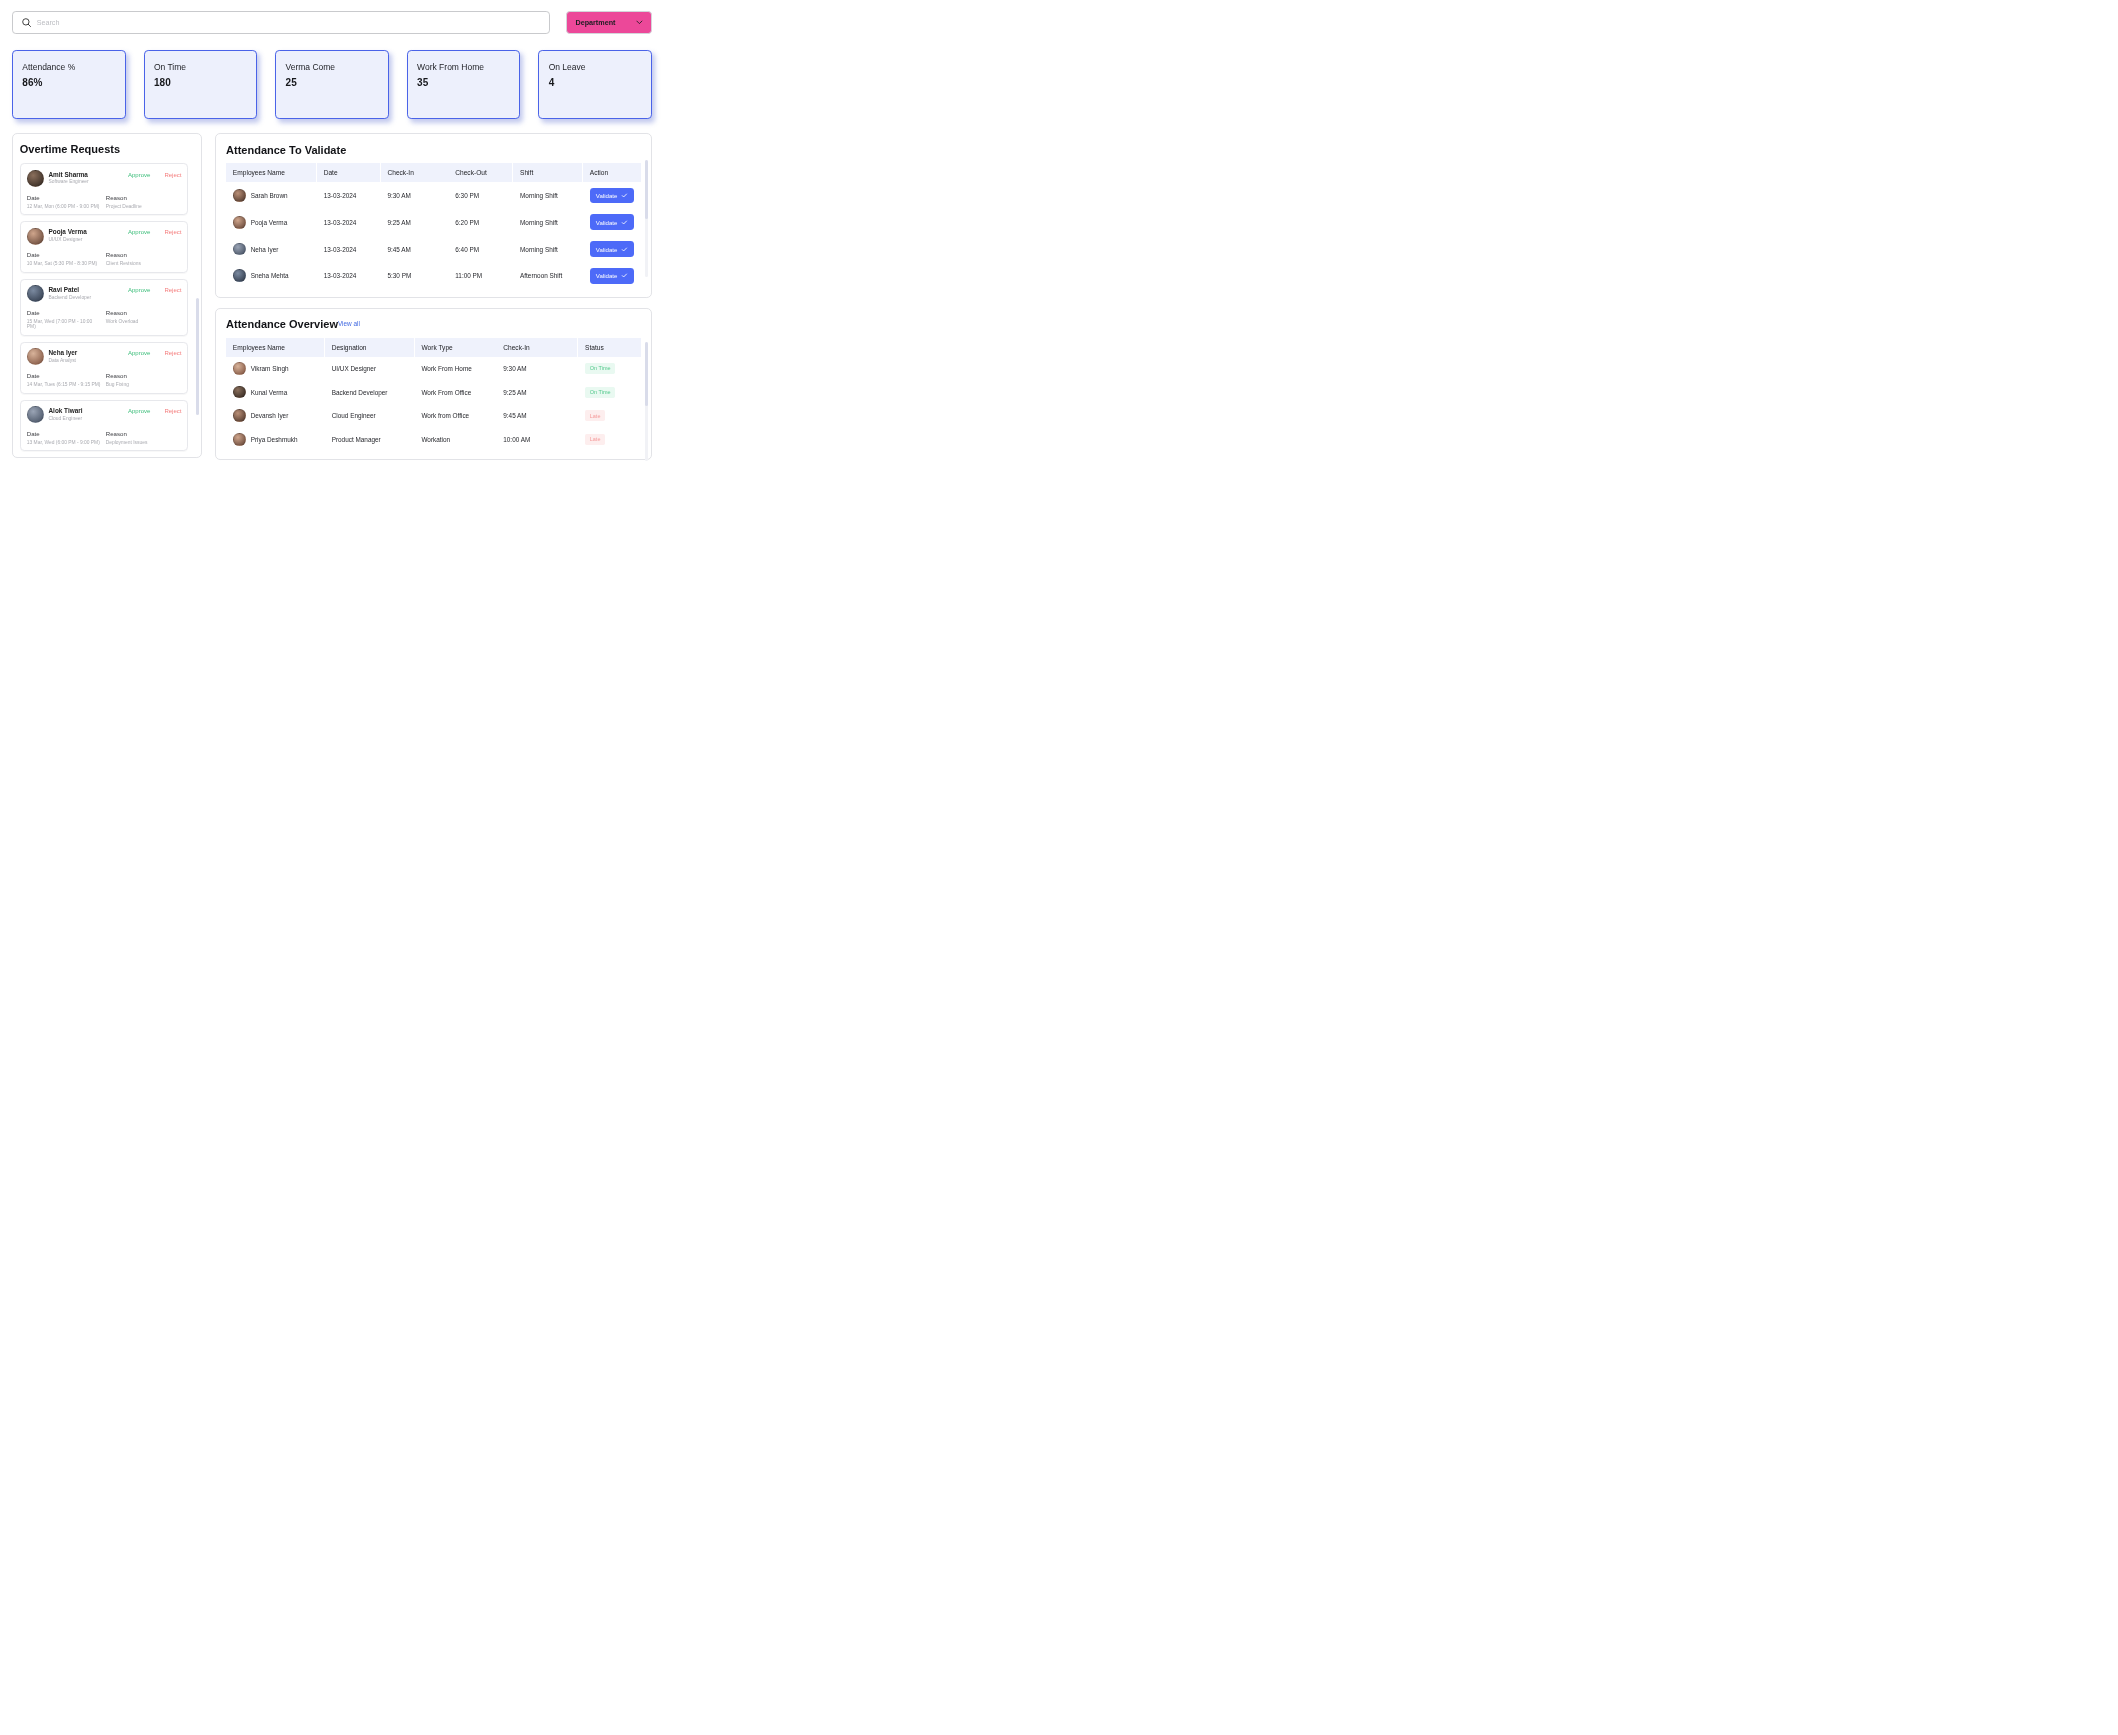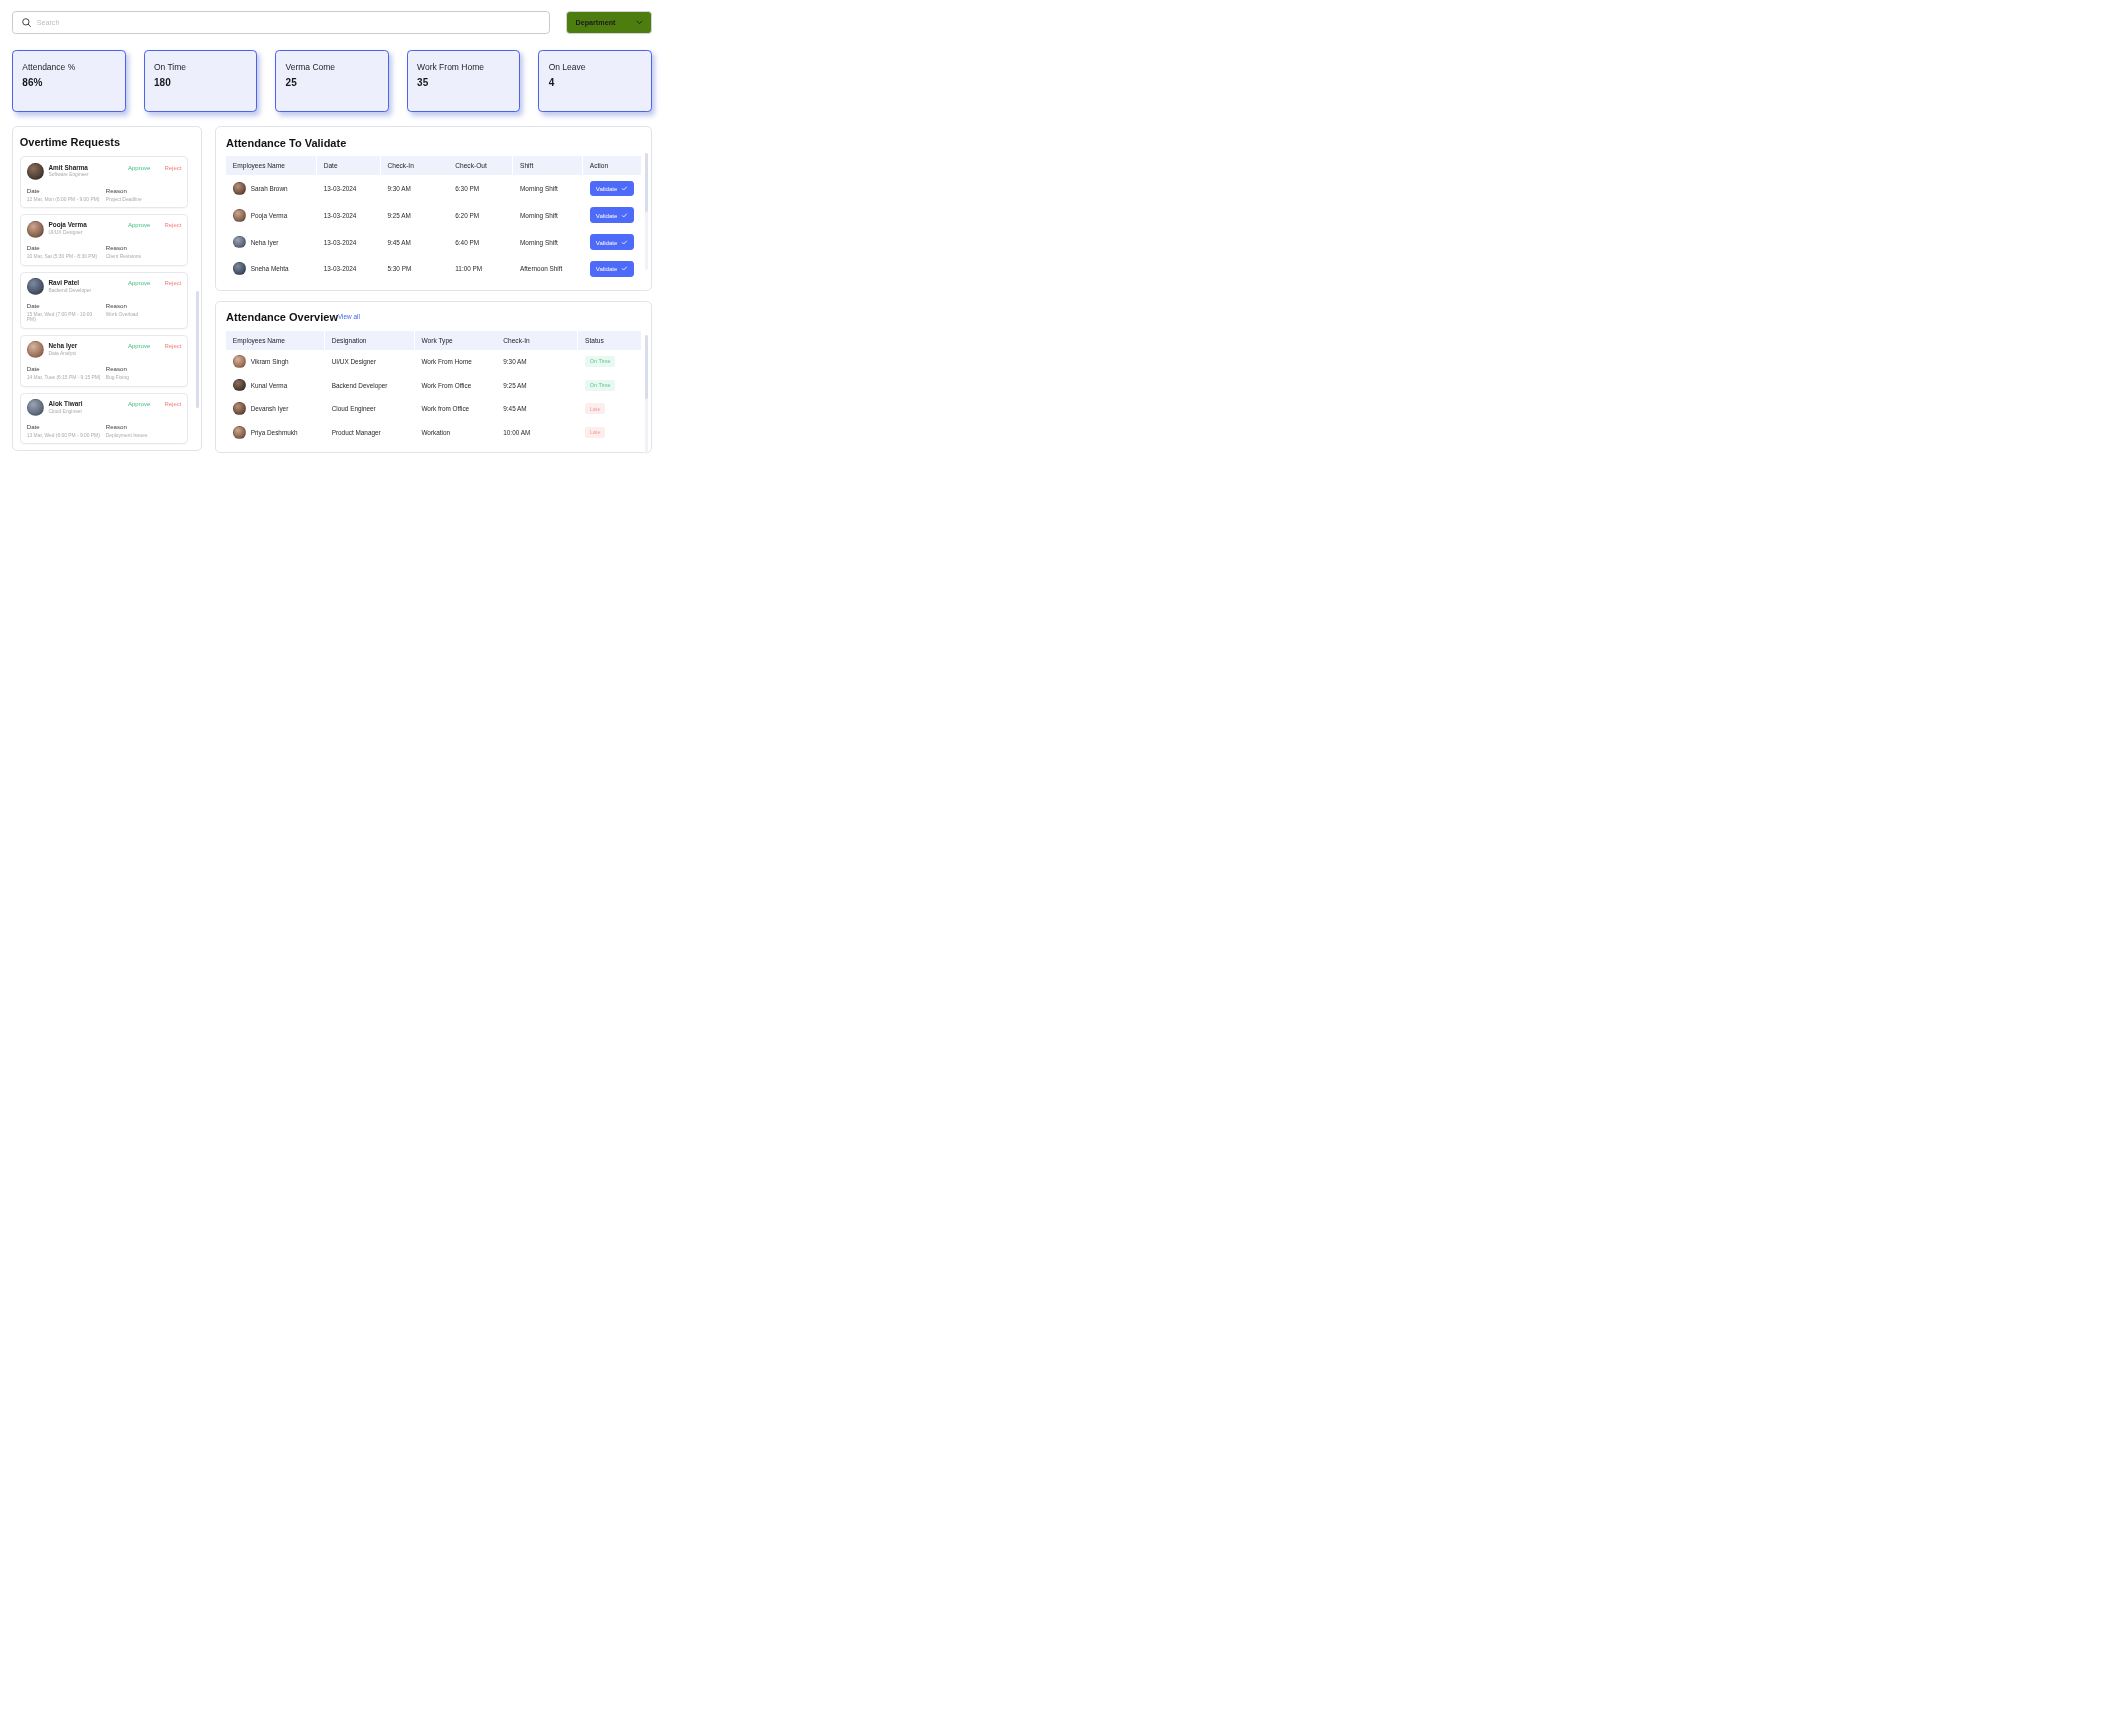--- a/index.html
+++ b/index.html
@@ -20,32 +20,32 @@
     border: 0.4px solid #c9cacd; border-radius: 3.8px;
     display: flex; align-items: center; gap: 5.1px;
     padding: 0 7.6px; background: #fff;
   }
   .search-box input {
     border: none; outline: none; flex: 1;
     font-family: inherit; font-size: 7.2px; color: #333;
   }
   .search-box input::placeholder { color: #bcbdc2; }
   .dept-btn {
-    width: 86px; height: 23px; background: #4d7c0f;
+    width: 86px; height: 23px; background: #ec4899;
     border: 0.4px solid #d4d5da; border-radius: 3.8px;
     display: flex; align-items: center; justify-content: space-between;
     padding: 0 8.5px; cursor: pointer;
     font-size: 7.2px; font-weight: 700; color: #1b1c20;
     font-family: inherit;
   }
 
   
   .stats { display: flex; gap: 18px; margin-top: 16px; }
   .stat-card {
-    flex: 1; height: 62px;
+    flex: 1; height: 69px;
     background: #edf0fc;
     border: 0.7px solid #4a63e8;
     border-radius: 4.2px;
     padding: 11px 9.3px;
     box-shadow: 3px 3.4px 5.1px rgba(96, 116, 210, 0.38);
   }
   .stat-label { font-size: 8.5px; color: #1d1e23; }
   .stat-value { font-size: 10px; font-weight: 700; margin-top: 5.1px; letter-spacing: 0.1px; }
 
   

